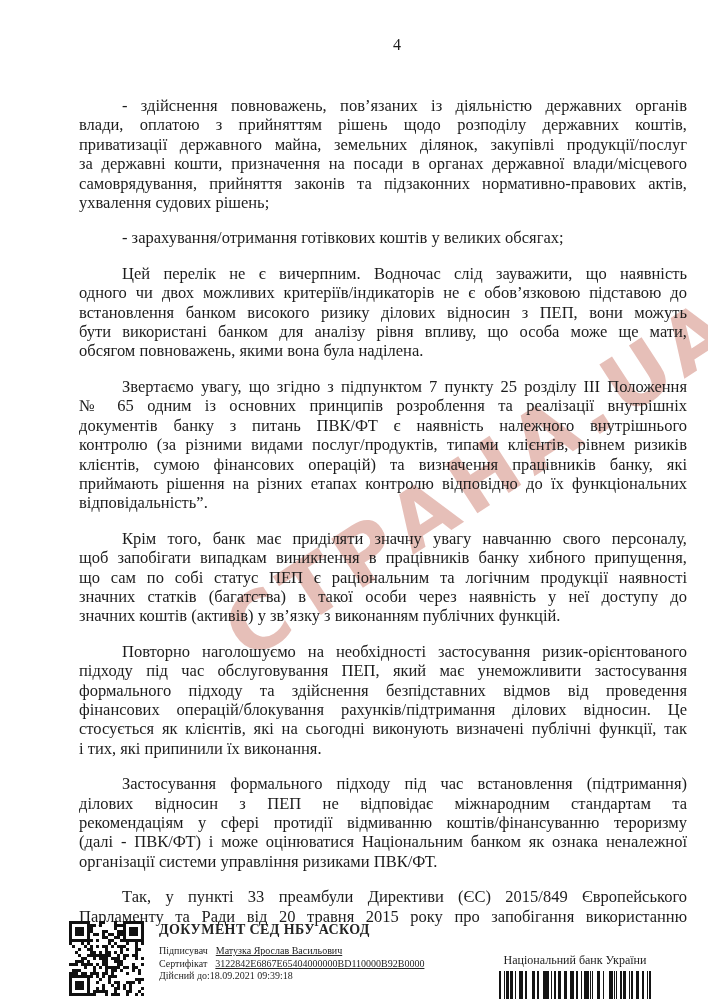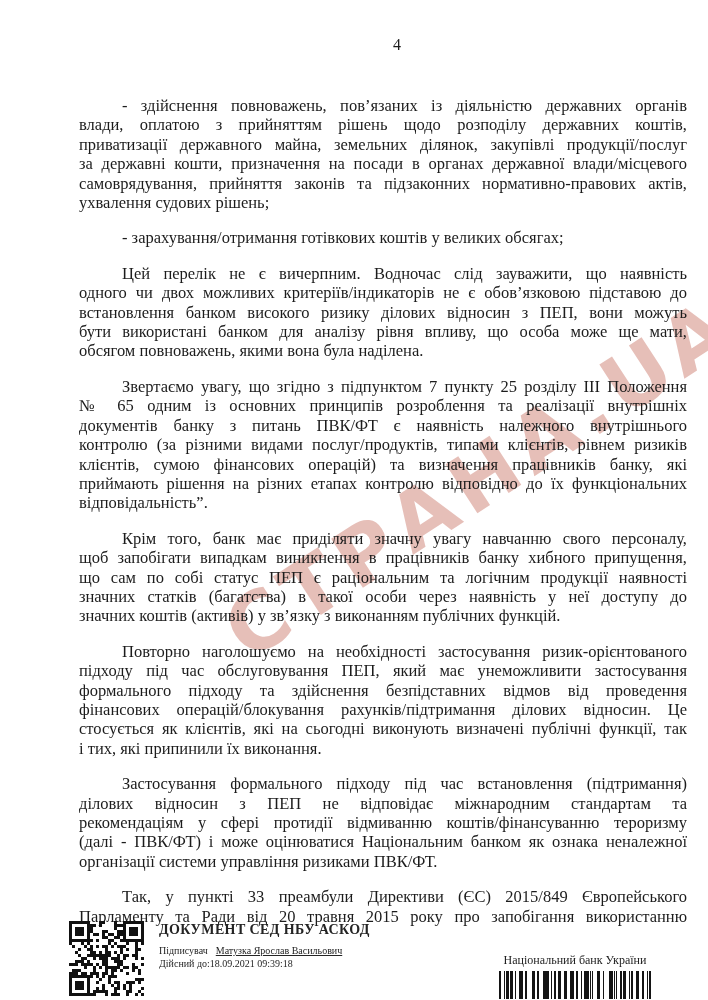--- a/index.html
+++ b/index.html
@@ -413,20 +413,23 @@
         <rect x="24" y="24" width="1" height="1"></rect>
       </svg>
   </div>
 
   <div class="sig">
     <div class="sig-title">ДОКУМЕНТ СЕД НБУ АСКОД</div>
     <div class="sig-line">
       <span class="lab">Підписувач</span><span class="u">Матузка Ярослав Васильович</span>
     </div>
     <div class="sig-line">
+      <span class="lab">Сертифікат</span><span class="u">3122842E6867E65404000000BD110000B92B0000</span>
+    </div>
+    <div class="sig-line">
       <span>Дійсний до:</span><span>18.09.2021 09:39:18</span>
     </div>
   </div>
 
   <div class="reg">
     <div class="org">Національний банк України</div>
     <div class="barcode"></div>
     <div class="num">25-0009/18568</div>
     <div class="date">від 04.03.2021 17:40</div>
   </div>

